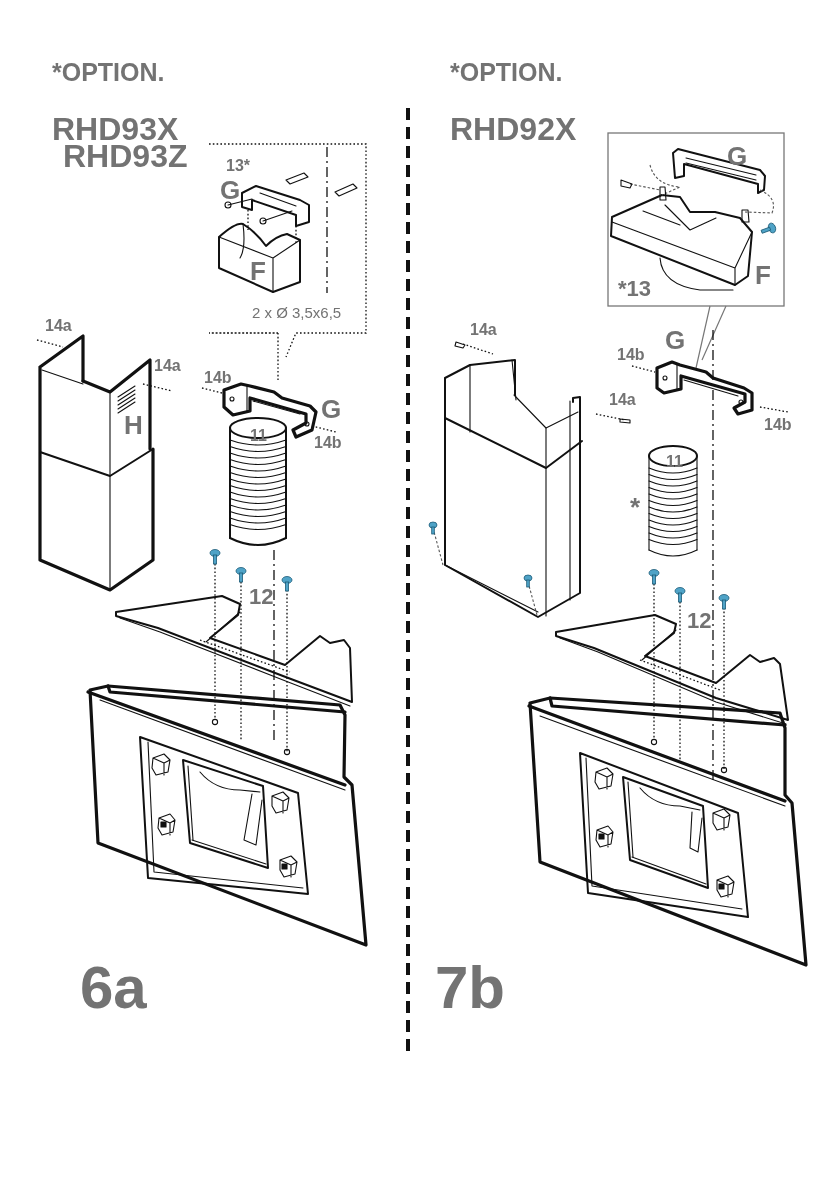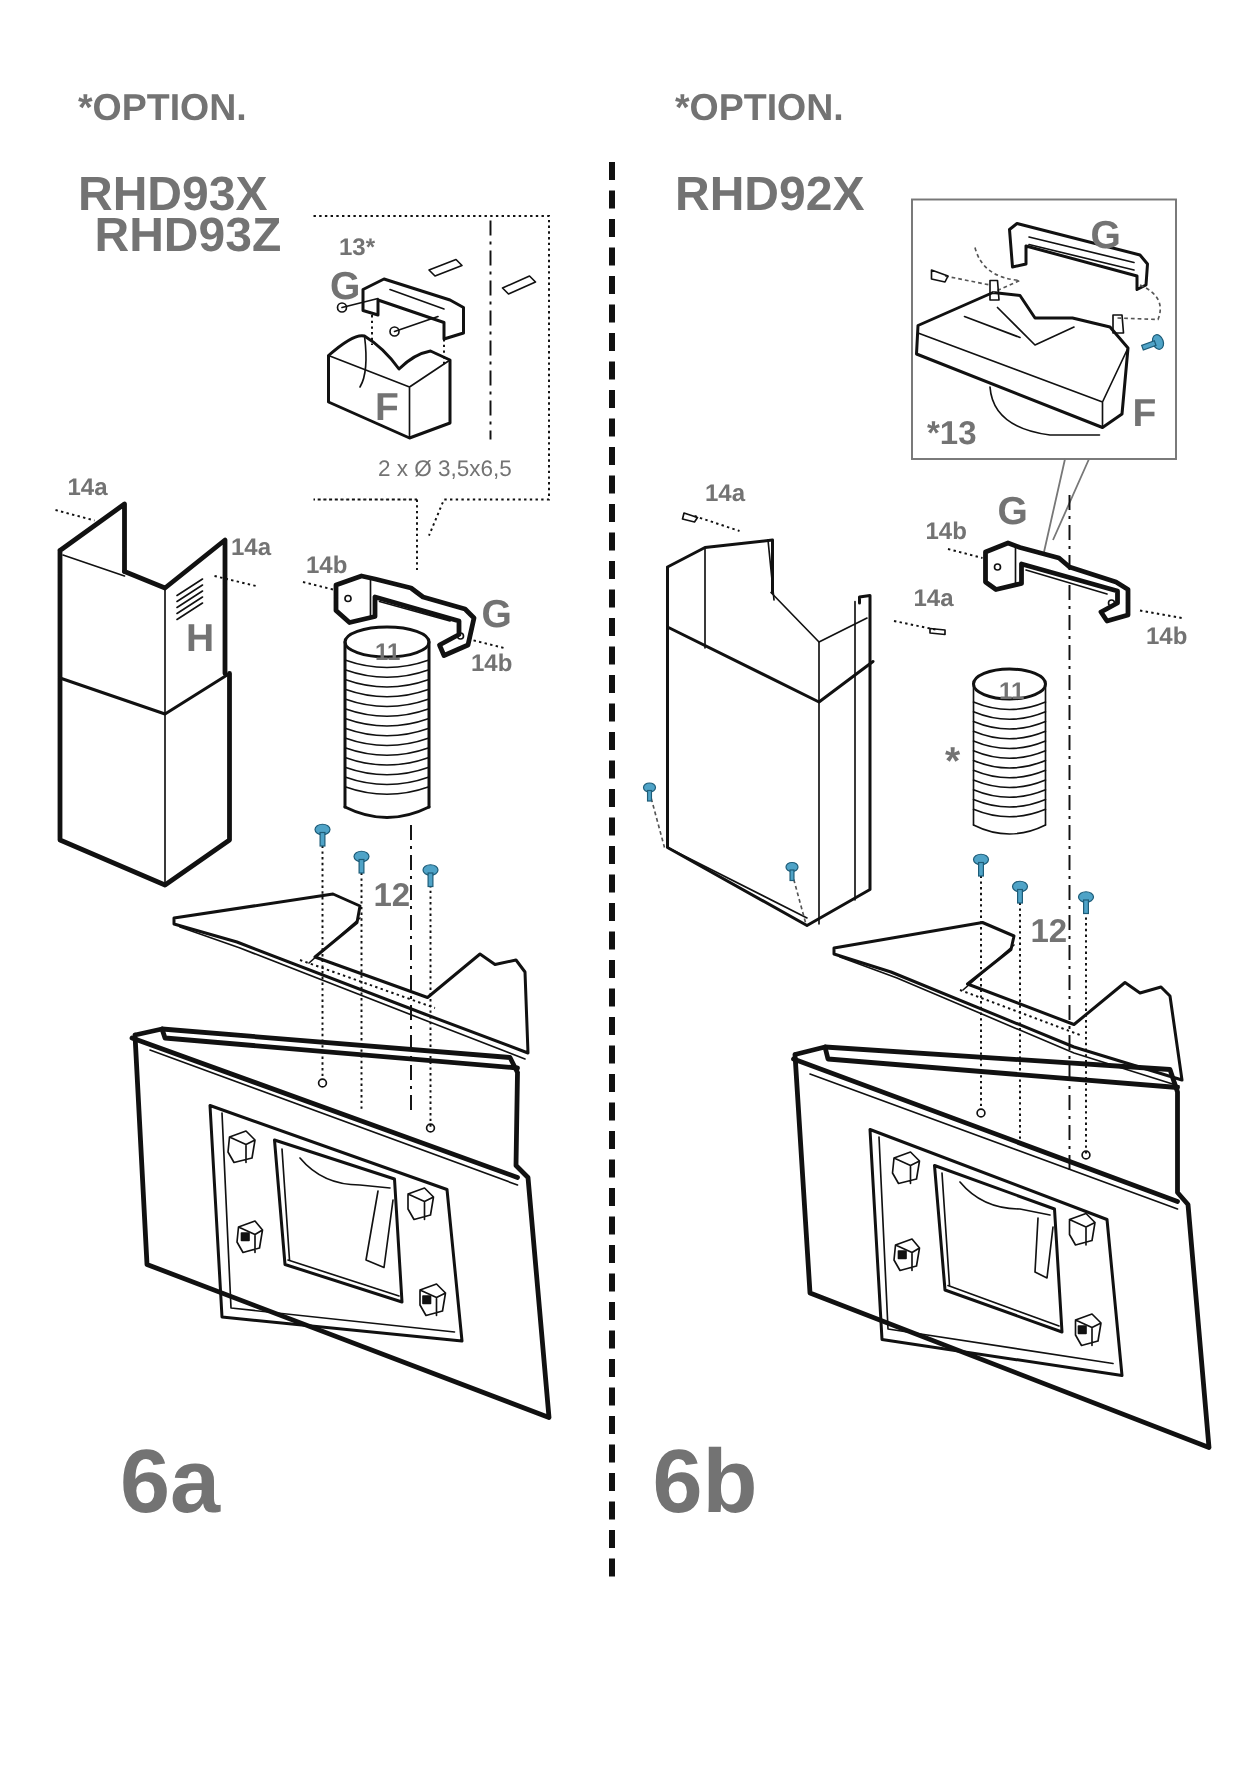--- a/index.html
+++ b/index.html
@@ -285,13 +285,13 @@
 
 <div class="lbl part" style="left:470px;top:322px;">14a</div>
 <div class="lbl partXL" style="left:665px;top:327px;">G</div>
 <div class="lbl part" style="left:617px;top:347px;">14b</div>
 <div class="lbl part" style="left:609px;top:392px;">14a</div>
 <div class="lbl part" style="left:764px;top:417px;">14b</div>
 <div class="lbl part" style="left:666px;top:454px;">11</div>
 <div class="lbl partXL" style="left:630px;top:494px;">*</div>
 <div class="lbl partL" style="left:687px;top:610px;">12</div>
 
-<div class="lbl fig" style="left:435px;top:958px;">6b</div>
+<div class="lbl fig" style="left:435px;top:958px;">7b</div>
 
 </body></html>

